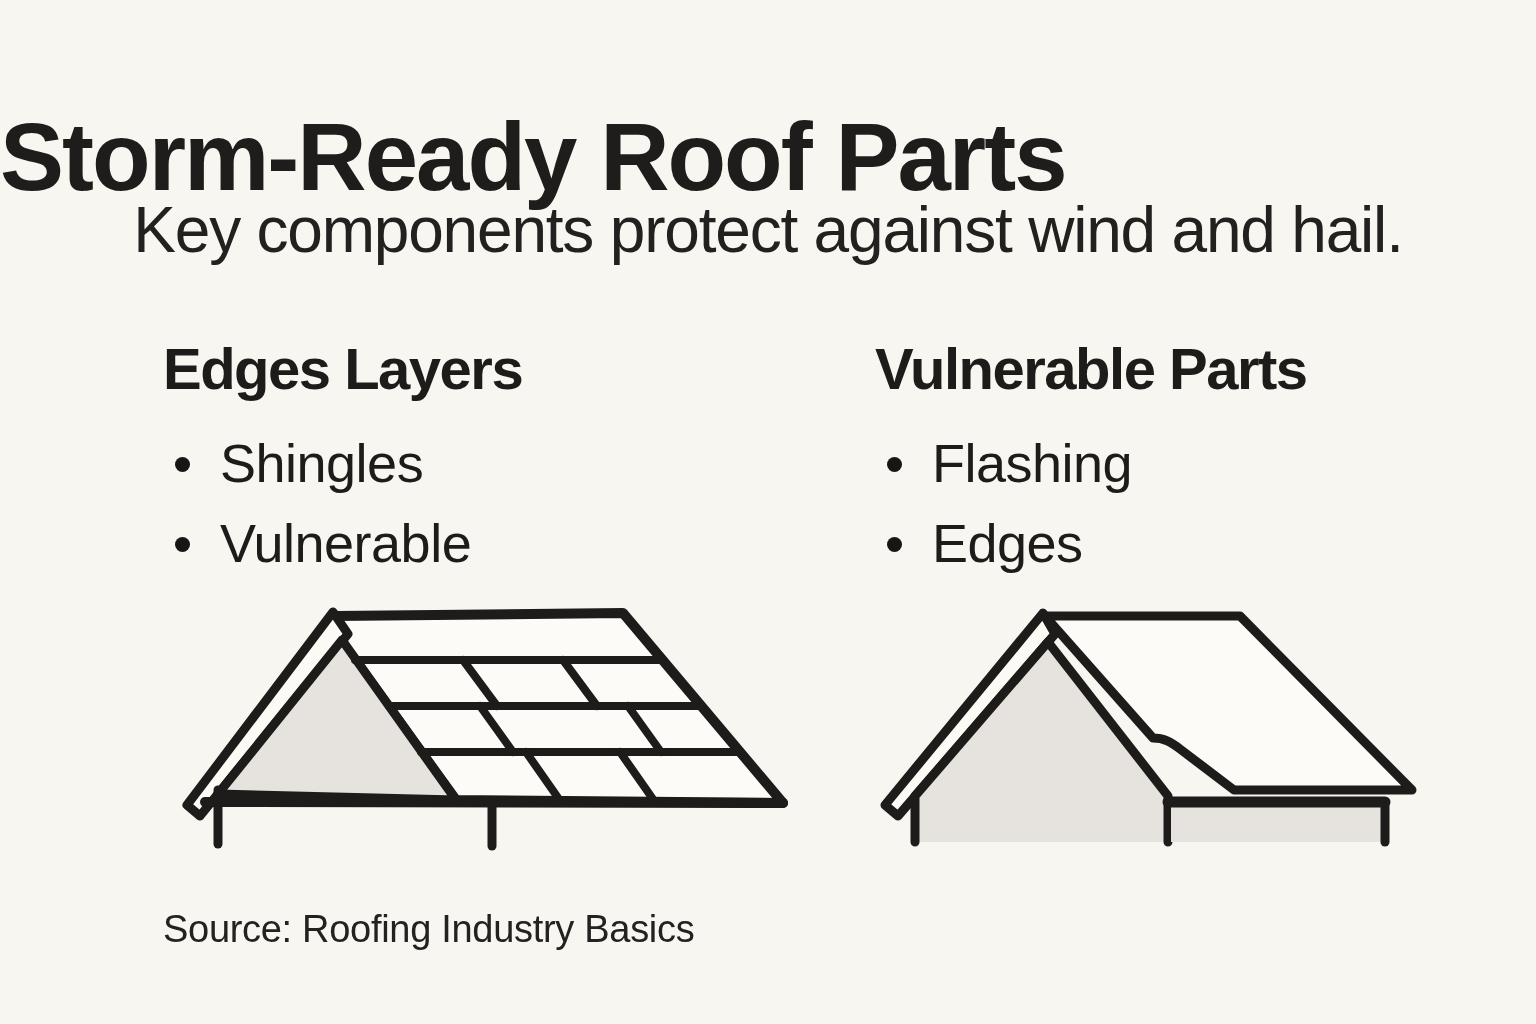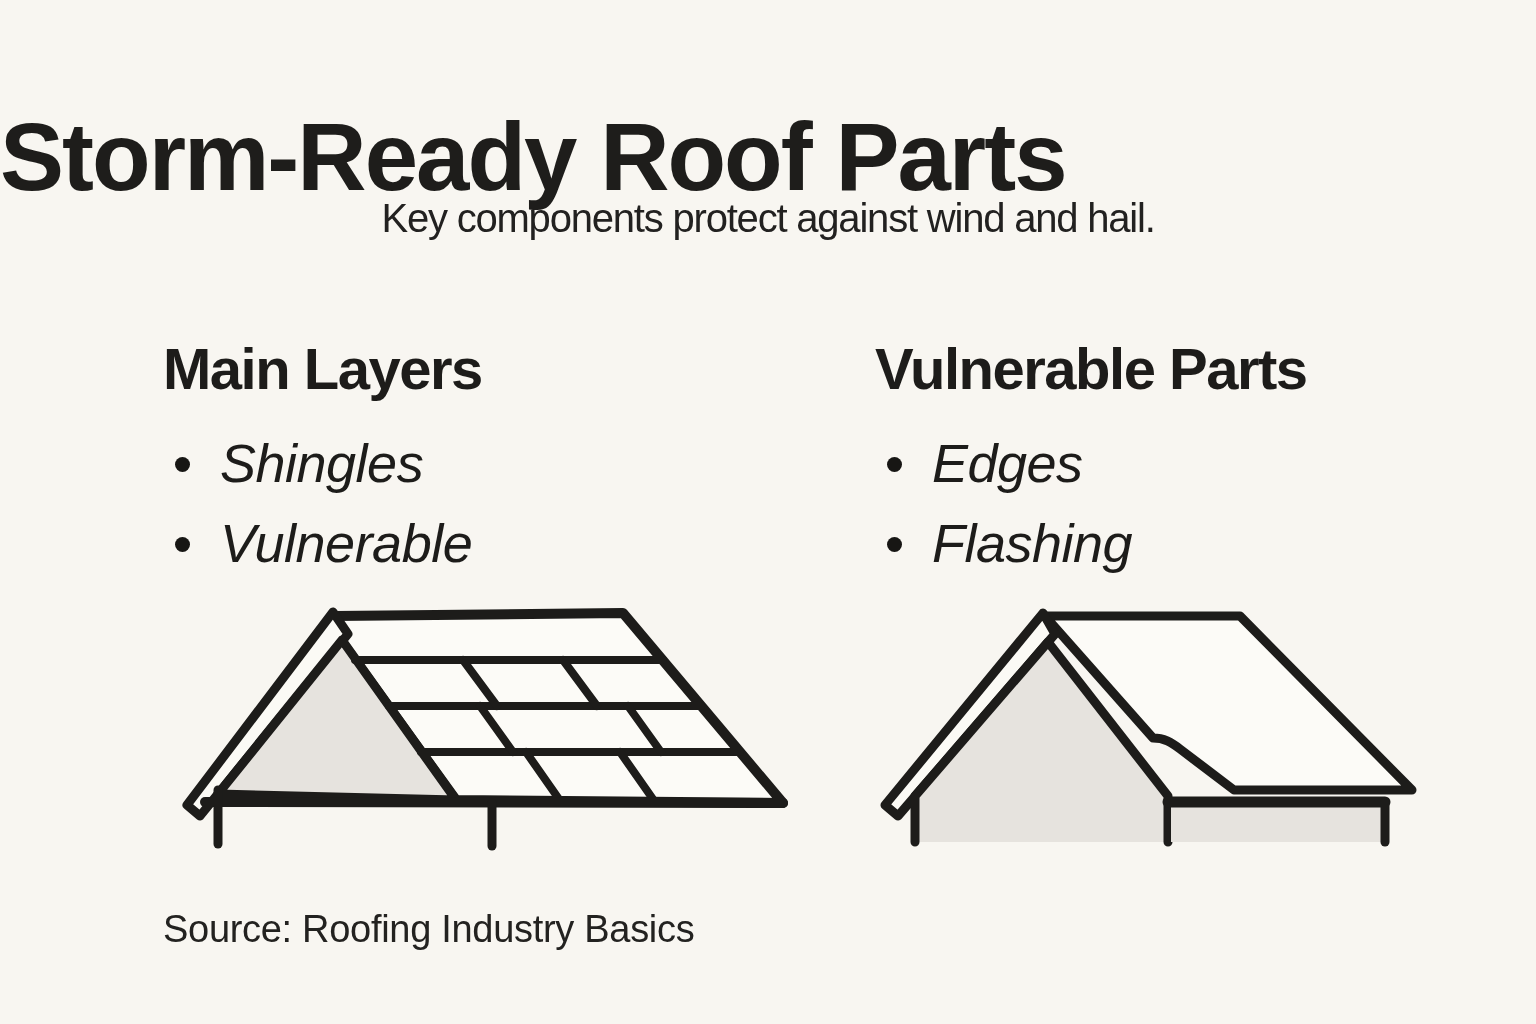--- a/index.html
+++ b/index.html
@@ -9,31 +9,31 @@
     font-family:"Liberation Sans","DejaVu Sans",sans-serif;
     color:#1e1d1b;
   }
   .title{
     position:absolute;top:77px;left:0;right:0;
     text-align:left;font-size:96px;font-weight:700;
     letter-spacing:-2px;line-height:1;color:#1e1d1b;margin-top:32px;
   }
   .subtitle{
     position:absolute;top:198px;left:0;right:0;
-    text-align:center;font-size:40px;font-weight:400;
+    text-align:center;font-size:64px;font-weight:400;
     letter-spacing:-1.2px;line-height:1;color:#222120;
   }
   .col{position:absolute;top:340px;width:640px;}
   .col.left{left:163px;}
   .col.right{left:875px;}
   .col h2{
     margin:0;font-size:58px;font-weight:700;
     letter-spacing:-1.5px;line-height:1;color:#1d1c1a;
   }
-  .col ul{list-style:none;margin:25px 0 0 0;padding:0;font-style:italic;}
+  .col ul{list-style:none;margin:25px 0 0 0;padding:0;}
   .col li{
     display:flex;align-items:center;height:80px;
     font-size:54px;font-weight:400;letter-spacing:-0.5px;color:#1d1c1a;
     padding-left:12px;
   }
   .dot{
     width:15px;height:15px;border-radius:50%;
     background:#171614;flex:0 0 auto;margin-right:30px;margin-top:2px;
   }
   .illus{position:absolute;top:596px;}
@@ -48,43 +48,43 @@
   svg .fill-gable{fill:#e6e3de;}
   svg .fill-board{fill:#fbfaf5;}
 </style>
 </head>
 <body>
 
 <div class="title">Storm-Ready Roof Parts</div>
 <div class="subtitle">Key components protect against wind and hail.</div>
 
 <div class="col left">
-  <h2>Main Layers</h2>
+  <h2>Edges Layers</h2>
   <ul>
     <li>
       <span class="dot"></span>
       <span>Shingles</span>
     </li>
     <li>
       <span class="dot"></span>
       <span>Vulnerable</span>
     </li>
   </ul>
 </div>
 
 <div class="col right">
   <h2>Vulnerable Parts</h2>
   <ul>
     <li>
       <span class="dot"></span>
-      <span>Edges</span>
+      <span>Flashing</span>
     </li>
     <li>
       <span class="dot"></span>
-      <span>Flashing</span>
+      <span>Edges</span>
     </li>
   </ul>
 </div>
 
 <svg class="illus left" viewBox="0 0 652 258">
 
   <path class="ln fill-roof" stroke-width="10" d="M177,20 L465,17 L625,207 L298,204 L184,46 Z"></path>
 
   <path class="ln fill-board" stroke-width="9" d="M175,16 L29,209 L42,220 L190,38 Z"></path>
 

